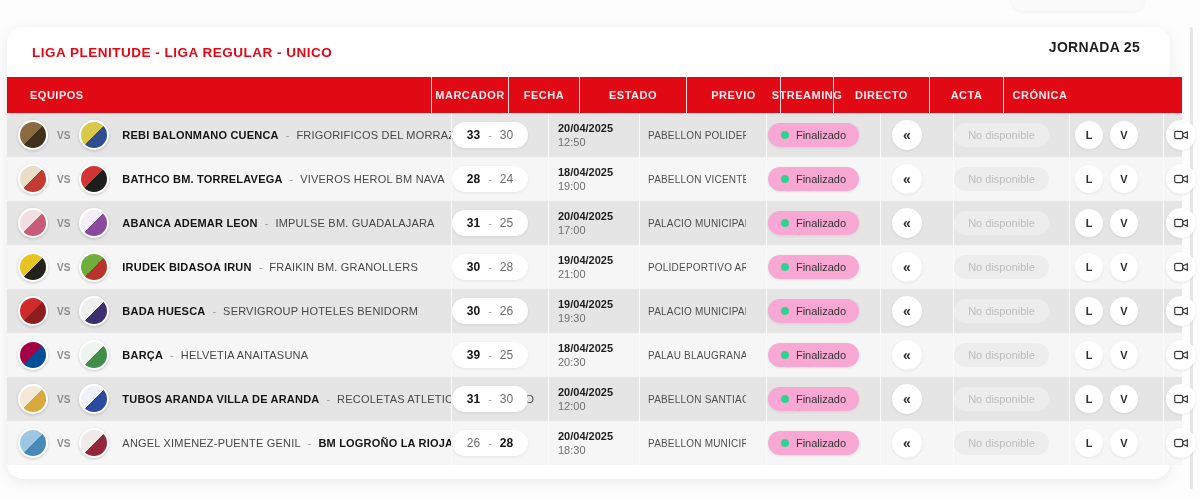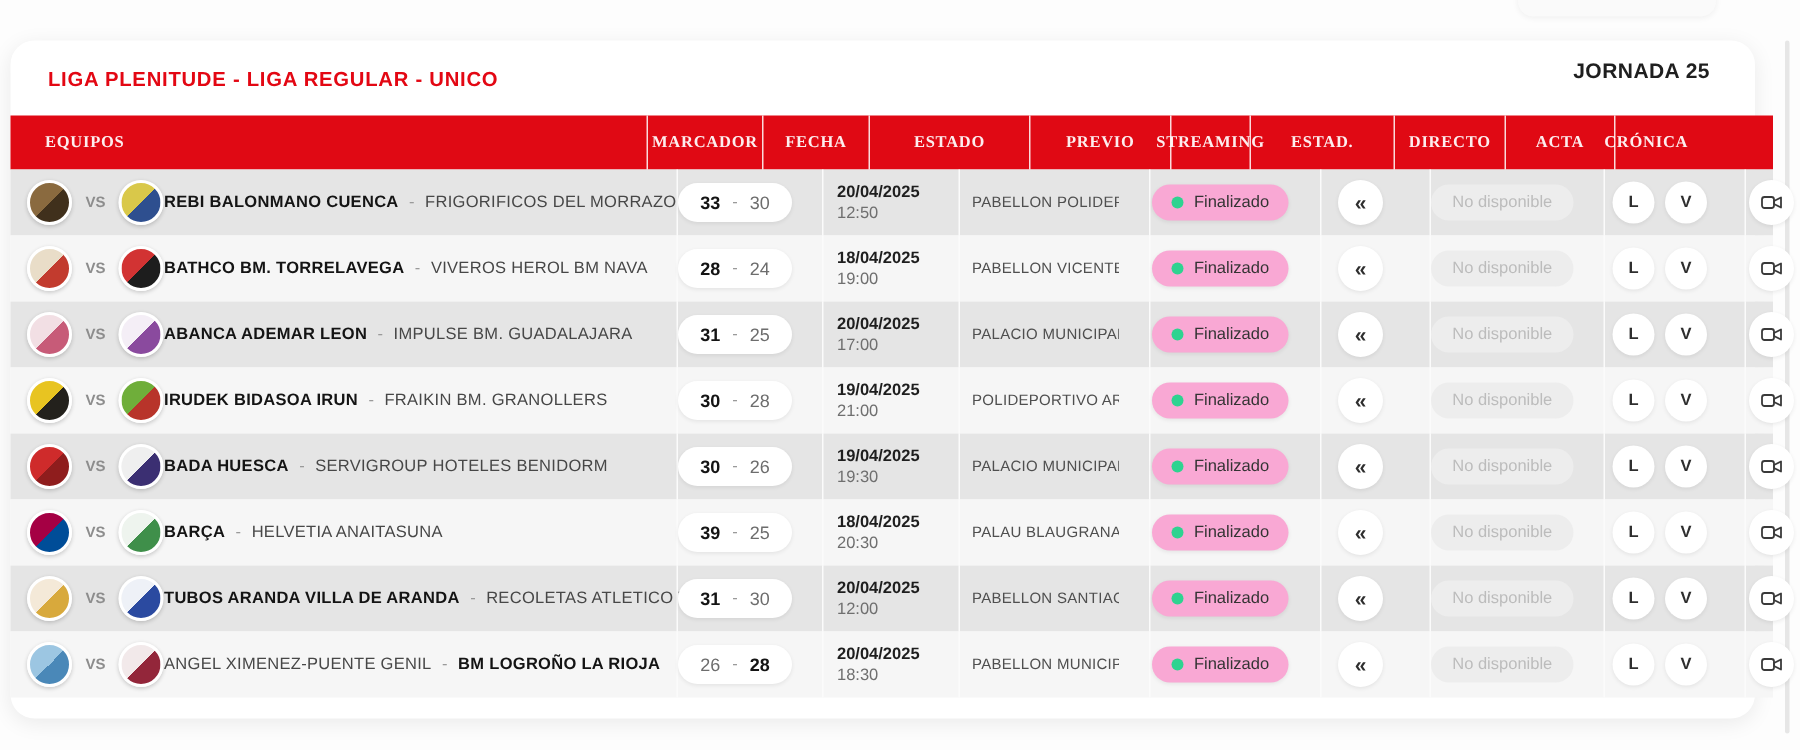--- a/index.html
+++ b/index.html
@@ -14,35 +14,35 @@
   .card{position:absolute;left:7px;top:27px;width:1163px;height:452px;background:#ffffff;border-radius:16px;box-shadow:0 3px 14px rgba(0,0,0,0.08);}
   .card-header{display:flex;justify-content:space-between;align-items:flex-start;padding:12px 30px 0 25px;}
   .league-title{color:#e30713;font-weight:700;font-size:13.5px;letter-spacing:0.5px;padding-top:6px;}
   .jornada{text-align:right;}
   .jornada-name{font-size:14px;font-weight:700;color:#1f1f1f;letter-spacing:0.3px;}
   .jornada-date{font-size:15px;color:#8e8e8e;margin-top:20px;font-family:Liberation Mono, monospace;}
 
   .table{position:absolute;left:7px;top:77px;width:1175px;}
   .grid-cols{display:grid;grid-template-columns:424px 77px 71px 107px 94px 53px 96px 74px 73px 42px 64px;}
   .thead{background:#e00914;height:36px;color:rgba(255,255,255,0.93);font-size:11px;font-weight:700;letter-spacing:0.5px;}
-  .th{display:flex;align-items:center;justify-content:center;height:100%;white-space:nowrap;font-family:Liberation Serif, serif;}
+  .th{display:flex;align-items:center;justify-content:center;height:100%;white-space:nowrap;}
   .th:first-child{justify-content:flex-start;padding-left:23px;}
   .th + .th{border-left:1px solid rgba(255,255,255,0.85);}
 
   .row{height:44px;gap:20px;}
   .row:nth-child(odd){background:#e5e5e5;}
   .row:nth-child(even){background:#f6f6f6;}
   .td{display:flex;align-items:center;justify-content:center;height:100%;min-width:0;}
   .td + .td{border-left:1px solid #fbfbfb;}
 
   .equipos{justify-content:flex-start;padding-left:11px;}
   .logo{width:26px;height:26px;border-radius:50%;border:2px solid #fff;box-shadow:0 1px 3px rgba(0,0,0,0.2);flex:none;}
   .vs{font-size:10px;font-weight:600;color:#8d8d8d;margin:0 9px;}
   .tname{font-size:11px;font-weight:500;color:#474747;letter-spacing:0.2px;white-space:nowrap;}
-  .tname.first{}
+  .tname.first{margin-left:13px;}
   .tname.win{font-weight:700;color:#141414;}
   .tsep{color:#9a9a9a;margin:0 7px;font-size:11px;}
 
   .score-pill{background:#fff;border-radius:15px;min-width:64px;padding:6px 6px;display:flex;justify-content:center;align-items:center;box-shadow:0 1px 3px rgba(0,0,0,0.08);font-size:12px;}
   .s{color:#6d6d6d;font-weight:500;}
   .s.win{color:#141414;font-weight:700;}
   .sdash{color:#9a9a9a;margin:0 8px;font-size:11px;}
 
   .fecha{flex-direction:column;align-items:flex-start;justify-content:center;padding-left:9px;}
   .date{font-size:11px;font-weight:700;color:#1e1e1e;}
@@ -78,21 +78,20 @@
 </div>
 
 <div class="table">
   <div class="thead grid-cols">
     <div class="th">EQUIPOS</div>
     <div class="th">MARCADOR</div>
     <div class="th">FECHA</div>
     <div class="th">ESTADO</div>
     <div class="th">PREVIO</div>
     <div class="th">STREAMING</div>
-    <div class="th">ESTAD.</div>
     <div class="th">DIRECTO</div>
     <div class="th">ACTA</div>
     <div class="th">CRÓNICA</div>
   </div>
   <div id="table-body">
       <div class="row grid-cols">
         <div class="td equipos">
           <span class="logo" style="background:linear-gradient(135deg,#8a6a3f 0 50%,#40301c 50% 100%)"></span>
           <span class="vs">VS</span>
           <span class="logo" style="background:linear-gradient(135deg,#d9c84a 0 50%,#2e4f8f 50% 100%)"></span>

